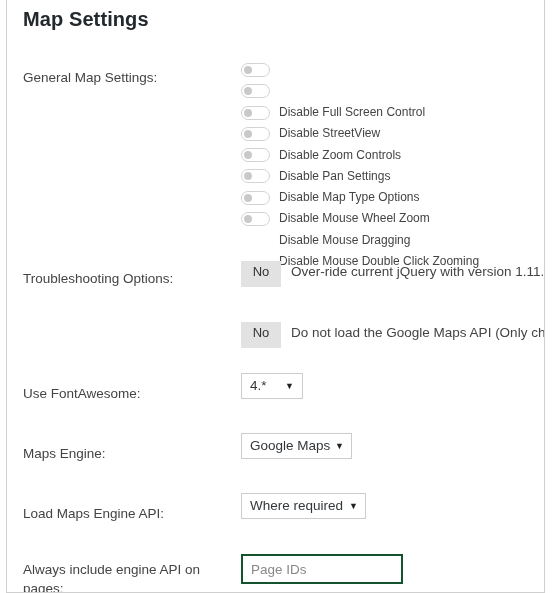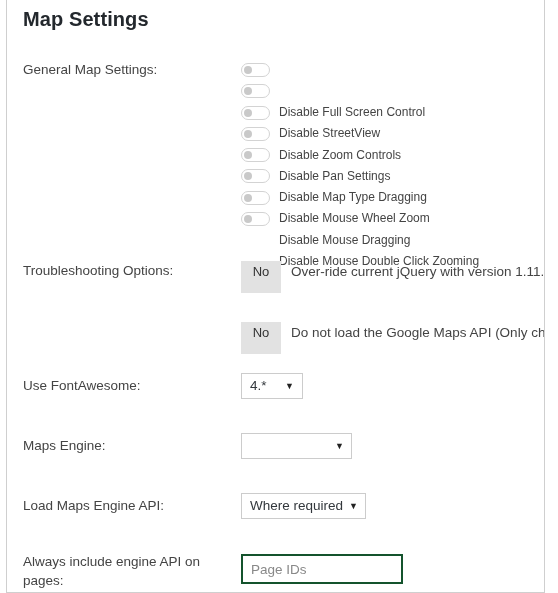--- a/index.html
+++ b/index.html
@@ -46,20 +46,21 @@
     left: 0;
     width: 539px;
   }
   .row-label {
     position: absolute;
     left: 16px;
     width: 210px;
     font-size: 13.5px;
     color: #444444;
     line-height: 19px;
+    margin-top: 8px;
   }
   .row-field {
     position: absolute;
     left: 234px;
   }
 
   
   .toggle-line {
     position: relative;
     height: 21.3px;
@@ -100,21 +101,21 @@
   .nobox-line {
     position: relative;
     height: 22px;
     white-space: nowrap;
   }
   .nobox {
     position: absolute;
     left: 0;
     top: 0;
     width: 40px;
-    height: 32px;
+    height: 26px;
     background: #e2e2e2;
     color: #333333;
     font-size: 13px;
     text-align: center;
     line-height: 21px;
     box-sizing: border-box;
   }
   .nobox-label {
     position: absolute;
     left: 50px;
@@ -209,21 +210,21 @@
         <span class="switch">
             <span class="knob"></span>
           </span>
         <span class="switch-label">Disable Pan Settings</span>
       </div>
 
       <div class="toggle-line">
         <span class="switch">
             <span class="knob"></span>
           </span>
-        <span class="switch-label">Disable Map Type Dragging</span>
+        <span class="switch-label">Disable Map Type Options</span>
       </div>
 
       <div class="toggle-line">
         <span class="switch">
             <span class="knob"></span>
           </span>
         <span class="switch-label">Disable Mouse Wheel Zoom</span>
       </div>
 
       <div class="toggle-line">
@@ -267,20 +268,21 @@
         <span class="sel-text">4.*</span>
         <span class="caret">▼</span>
       </div>
     </div>
   </div>
 
   <div class="row" style="top:436px;">
     <div class="row-label">Maps Engine:</div>
     <div class="row-field" style="top:-3px;">
       <div class="select engine">
+        <span class="sel-text">Google Maps</span>
         <span class="caret">▼</span>
       </div>
     </div>
   </div>
 
   <div class="row" style="top:496px;">
     <div class="row-label">Load Maps Engine API:</div>
     <div class="row-field" style="top:-3px;">
       <div class="select loadapi">
         <span class="sel-text">Where required</span>

